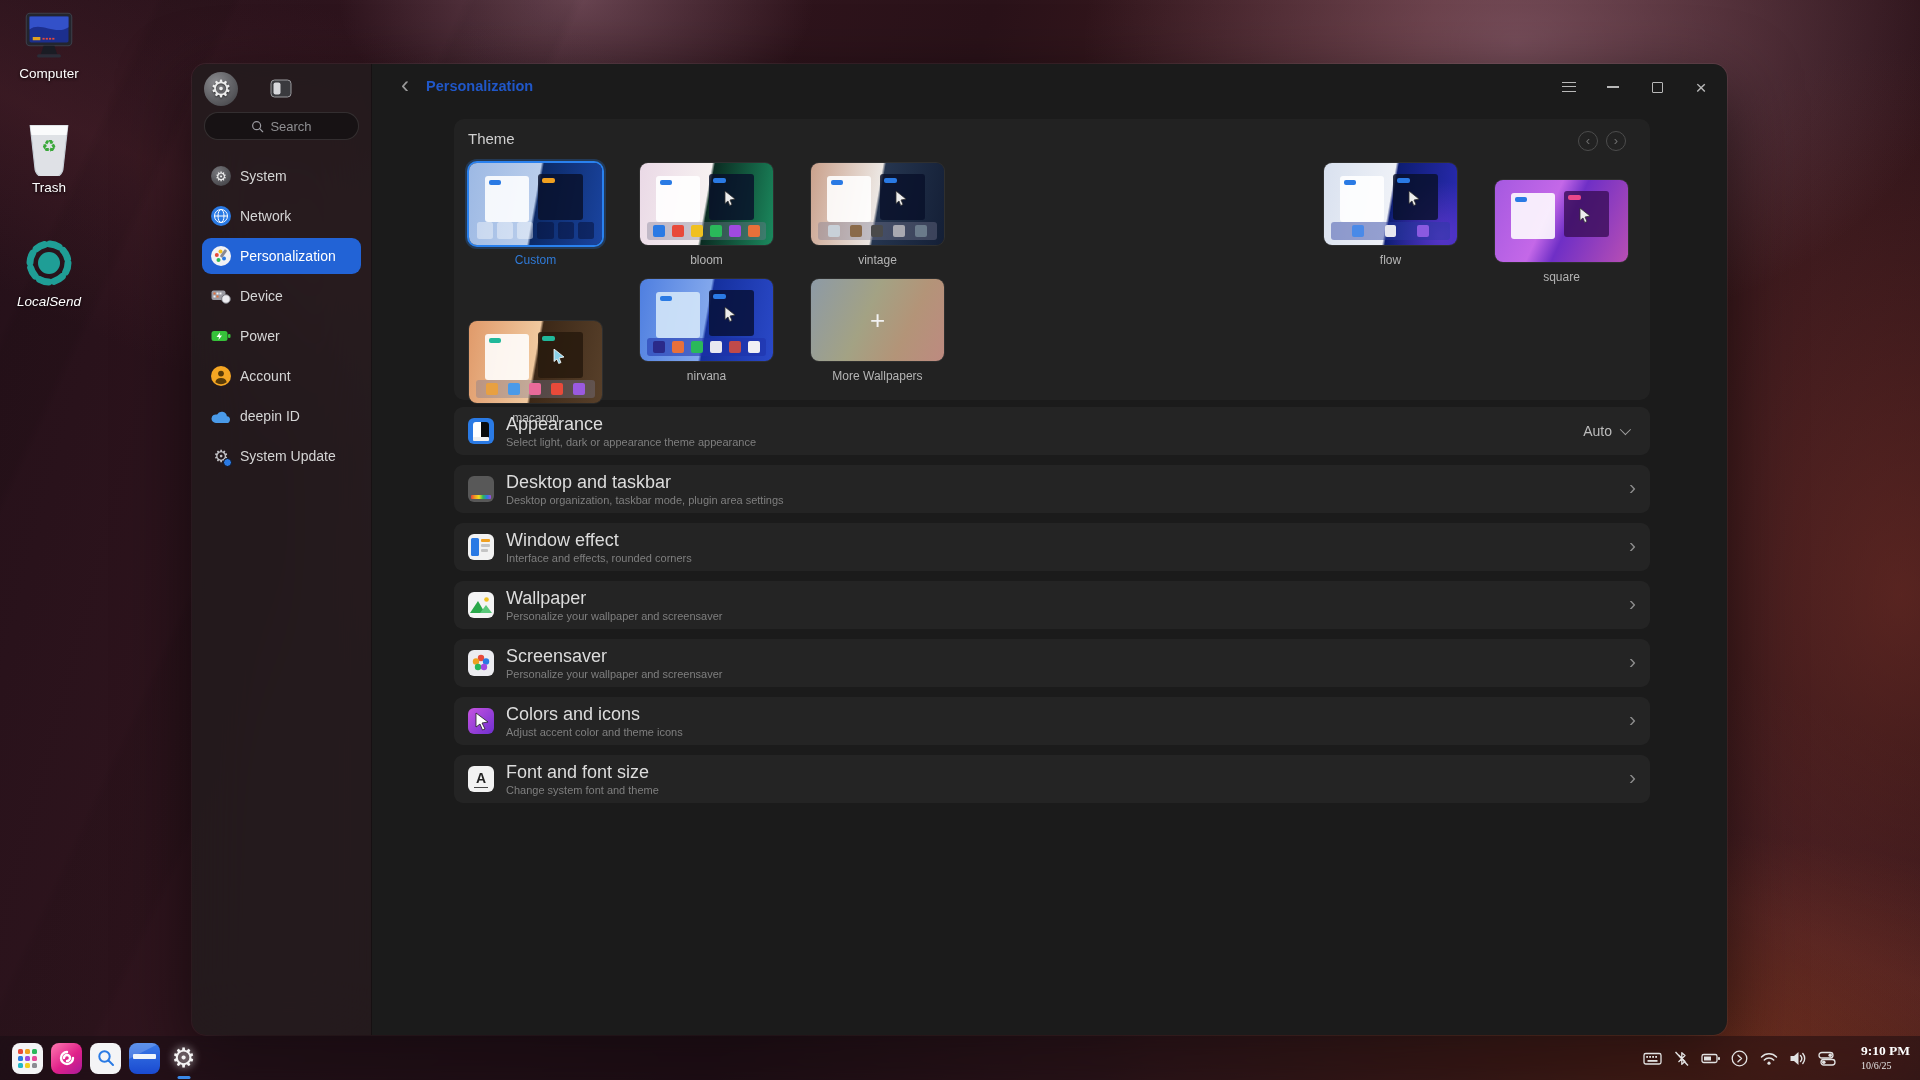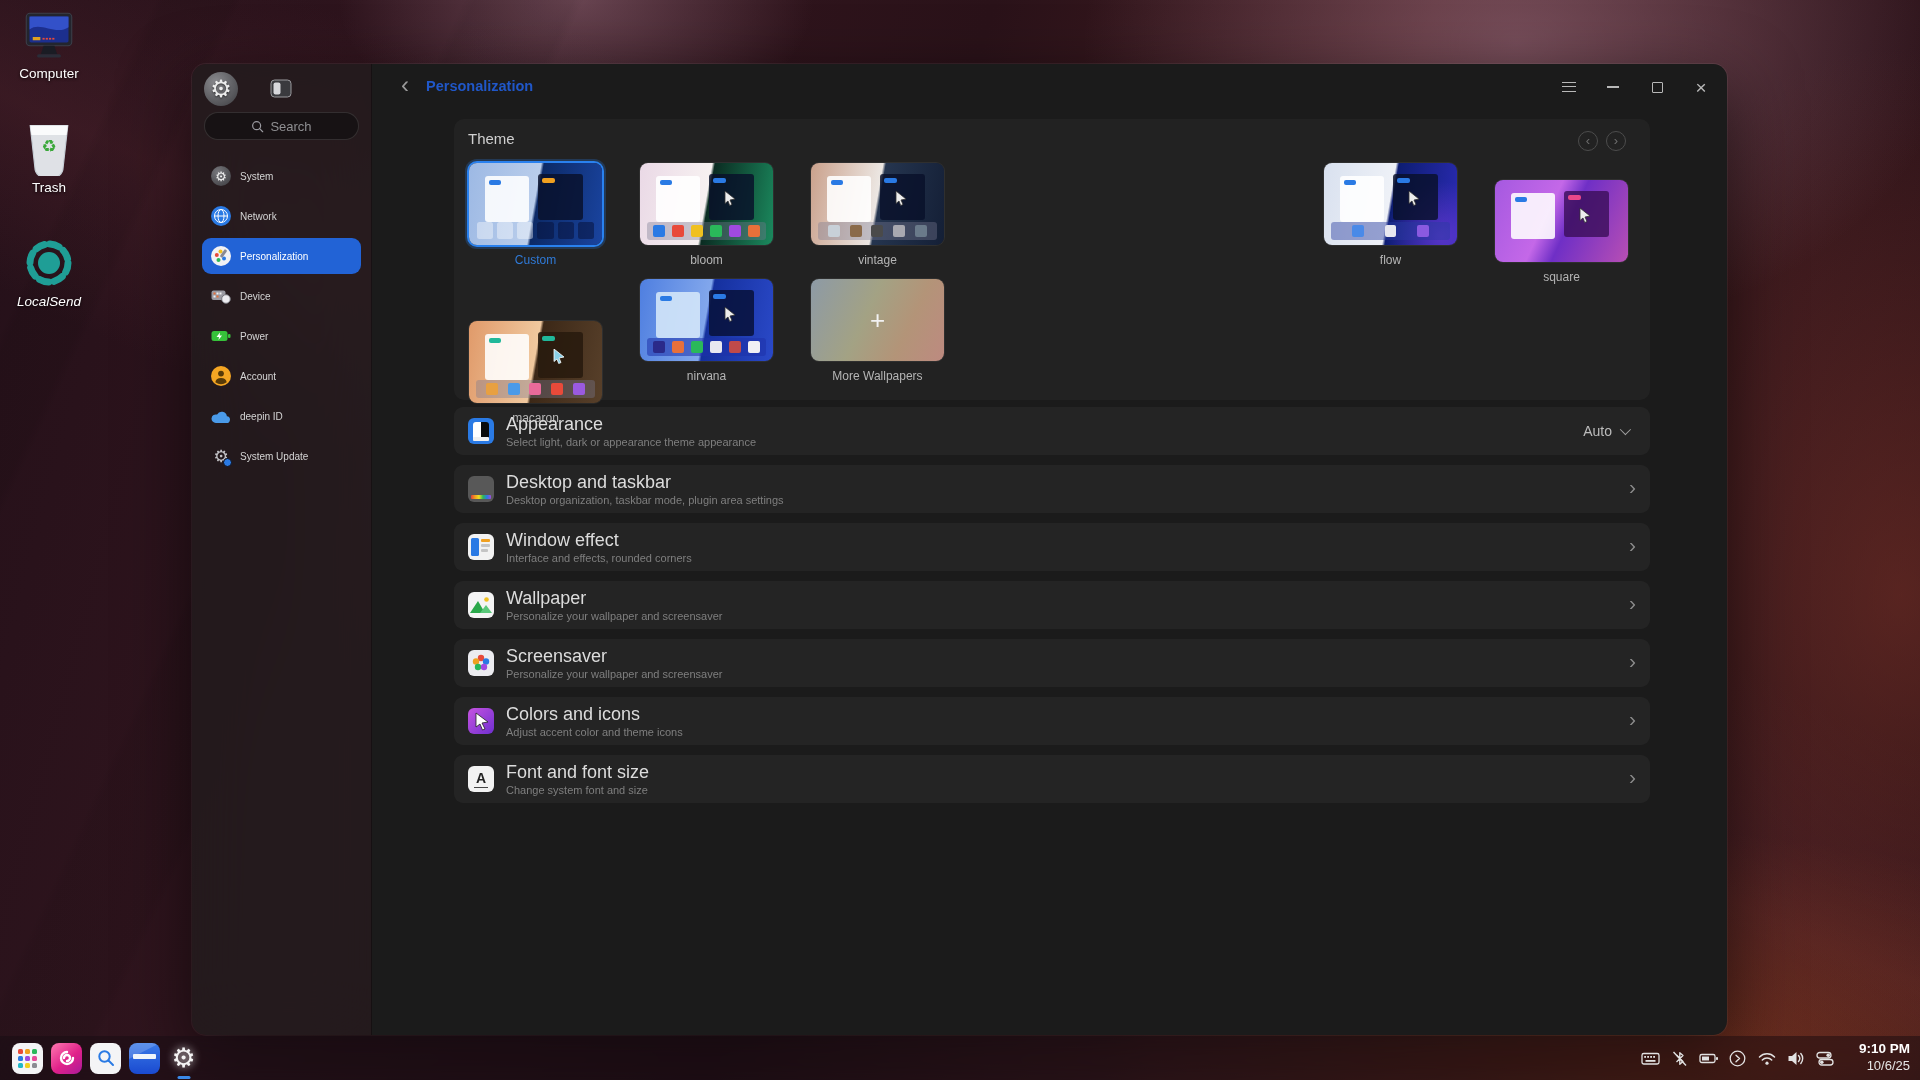--- a/index.html
+++ b/index.html
@@ -33,21 +33,21 @@
     backdrop-filter:blur(28px) saturate(120%); border-right:1px solid rgba(0,0,0,0.35); }
   .app-logo { position:absolute; left:12px; top:8px; width:34px; height:34px; border-radius:50%;
     background:radial-gradient(circle at 35% 30%, #8a8a8e, #3c3c40); display:flex; align-items:center; justify-content:center;
     color:#ececec; font-size:24px; line-height:1; text-shadow:0 1px 2px rgba(0,0,0,.6); }
   .side-toggle { position:absolute; left:78px; top:15px; width:22px; height:19px; }
   .search-box { position:absolute; left:12px; top:48px; right:12px; height:28px; border-radius:14px;
     background:rgba(12,12,12,0.55); border:1px solid rgba(255,255,255,0.12); display:flex; align-items:center; justify-content:center; gap:6px; }
   .search-box span { color:#8f8f92; font-size:13px; }
   .side-items { position:absolute; left:10px; right:10px; top:94px; display:flex; flex-direction:column; gap:4px; }
   .side-item { height:36px; border-radius:9px; display:flex; align-items:center; gap:9px; padding:0 9px; cursor:default; }
-  .side-item .slabel { color:#d5d5d5; font-size:10px; }
+  .side-item .slabel { color:#d5d5d5; font-size:14px; }
   .side-item.selected { background:#2263d6; }
   .side-item.selected .slabel { color:#fff; }
   .sicon { width:20px; height:20px; flex:0 0 20px; position:relative; display:flex; align-items:center; justify-content:center; }
   .sys-circle { width:20px; height:20px; border-radius:50%; background:radial-gradient(circle at 35% 30%, #77777c, #3a3a3e);
     color:#eee; font-size:13px; display:flex; align-items:center; justify-content:center; }
   .upd-gear { color:#c2c2c6; font-size:17px; position:relative; }
   .upd-badge { position:absolute; right:-1px; bottom:-1px; width:9px; height:9px; border-radius:50%; background:#2a7ae4; border:1px solid #10101a; }
 
   
   .main { position:absolute; left:180px; top:0; right:0; bottom:0; background:#1b1b1b; }
@@ -131,23 +131,23 @@
   .grid9 b { border-radius:1.5px; }
   .di-store { background:linear-gradient(140deg,#ff7ab0,#e0218a 55%,#aa1a9a); }
   .di-search { background:#f4f4f6; }
   .di-files { background:linear-gradient(180deg,#3a7ae8,#1a4ad0); overflow:hidden; }
   .di-files i { position:absolute; left:4px; right:4px; top:11px; height:5px; background:#f0f4fa; border-radius:1px; }
   .di-files u { position:absolute; left:0; top:0; width:0; height:0; border-left:31px solid rgba(255,255,255,0.18); border-bottom:16px solid transparent; }
   .di-cc { color:#f4f4f4; font-size:27px; text-shadow:0 0 9px rgba(255,255,255,0.85); }
   .cc-indicator { position:absolute; left:50%; transform:translateX(-50%); bottom:-5px; width:13px; height:3px; border-radius:2px; background:#3a8ae8; }
   .tray { margin-left:auto; display:flex; align-items:center; gap:7px; padding-right:10px; }
   .tray-icon { width:22px; height:22px; display:flex; align-items:center; justify-content:center; }
-  .clock { text-align:right; color:#fff; margin-left:16px; line-height:1.25; }
+  .clock { color:#fff; margin-left:16px; line-height:1.25;font-family:Liberation Serif, serif; }
   .clock .t { font-size:13.5px; font-weight:700; }
-  .clock .d { font-size:13px; color:#e6e6e6; }
+  .clock .d { font-size:10px; color:#e6e6e6; }
 </style>
 </head>
 <body>
 
 <div class="wallpaper"></div>
 
 <div class="desk-icon" style="left:1px; top:12px;">
   <svg width="52" height="50" viewBox="0 0 48 46" style="display:block; margin:0 auto;">
     <rect x="3" y="1" width="42" height="30" rx="3.5" fill="#23252e" stroke="#3c3f4a"></rect>
     <rect x="6" y="4" width="36" height="24" rx="1.5" fill="#1c2f8e"></rect>
@@ -505,21 +505,21 @@
       <span class="row-sub">Adjust accent color and theme icons</span>
       <span class="row-chevron">›</span>
     </div>
 
     <div class="set-row" style="top:691px;">
       <span class="row-icon ic-font">
           <span>A</span>
           <small></small>
         </span>
       <span class="row-title">Font and font size</span>
-      <span class="row-sub">Change system font and size</span>
+      <span class="row-sub">Change system font and theme</span>
       <span class="row-chevron">›</span>
     </div>
   </div>
 </div>
 
 <div class="taskbar">
   <div class="dock-left">
     <div class="dock-icon di-launcher">
       <span class="grid9">
         <b style="background:#e84a3a"></b>

